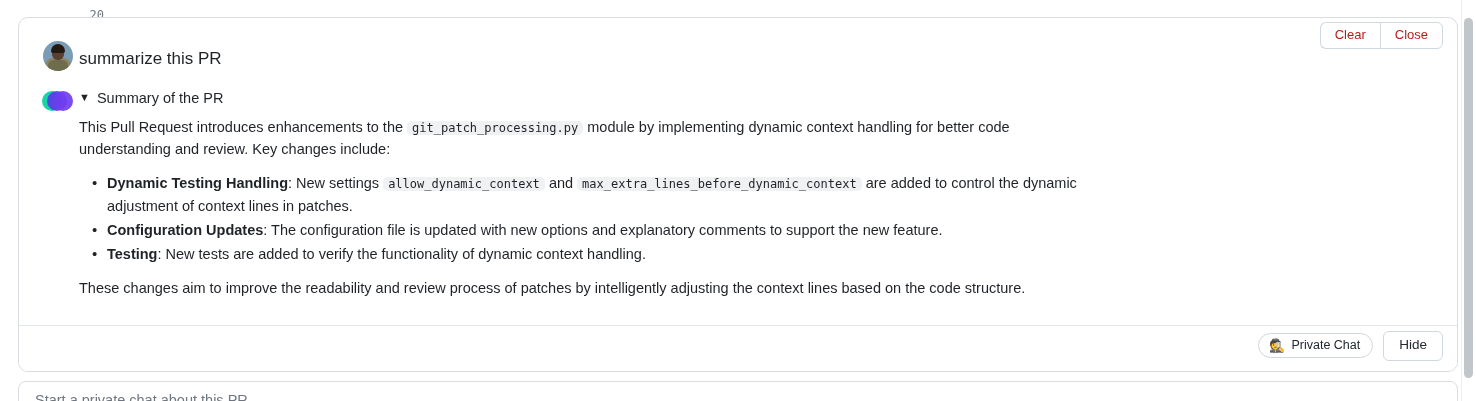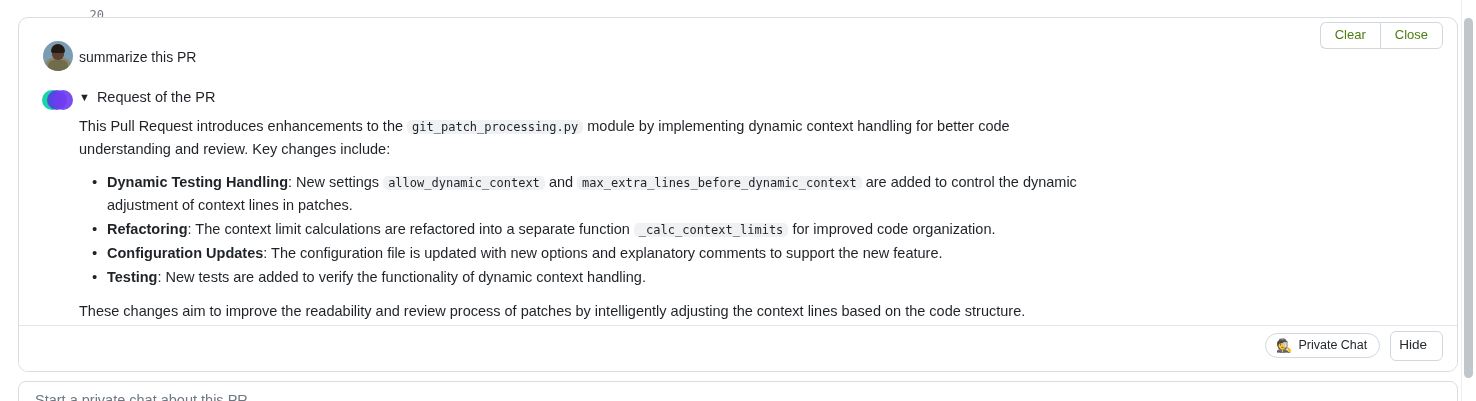--- a/index.html
+++ b/index.html
@@ -40,21 +40,21 @@
     overflow: hidden;
   }
 
   
   .btn-group {
     position: absolute; top: 4px; right: 14px;
     display: flex; z-index: 40;
   }
   .btn-group .btn {
     font-family: "Liberation Sans", sans-serif;
-    font-size: 13px; color: #4d7c0f;
+    font-size: 13px; color: #b91c1c;
     background: #ffffff;
     border: 1px solid #d0d7de;
     padding: 5px 14px 6px 14px;
     line-height: 1.1;
     cursor: pointer;
   }
   .btn-group .btn:first-child {
     border-radius: 6px 0 0 6px; border-right: none;
   }
   .btn-group .btn:last-child {
@@ -104,21 +104,21 @@
   .ai-logo .blob {
     position: absolute; top: 0; width: 20px; height: 20px; border-radius: 50%;
   }
   .ai-logo .b1 { left: 0;  background: #18d4a7; }
   .ai-logo .b2 { left: 5px;  background: #5b35e8; opacity: .88; }
   .ai-logo .b3 { left: 11px; background: #6f3df0; opacity: .92; }
 
   .msg-body { flex: 1 1 auto; min-width: 0; padding-top: 2px; }
 
   .user-text {
-    font-size: 14px; color: #1f2328; line-height: 1.45;
+    font-size: 17px; color: #1f2328; line-height: 1.45;
     padding-top: 5px;
   }
 
   .summary-head {
     font-size: 14.5px; color: #1f2328; line-height: 1.4;
     margin-bottom: 8px; display: flex; align-items: center; gap: 7px;
     cursor: pointer;
   }
   .caret { font-size: 11px; color: #1f2328; line-height: 1; }
 
@@ -166,21 +166,21 @@
   .pill {
     display: inline-flex; align-items: center; gap: 6px;
     background: #ffffff; border: 1px solid #d0d7de;
     border-radius: 999px; padding: 4px 12px 5px 10px;
     font-size: 12.5px; color: #24292f; cursor: pointer;
   }
   .pill .emoji { font-size: 13px; line-height: 1; }
   .btn-hide {
     font-size: 13.5px; color: #24292f; background: #ffffff;
     border: 1px solid #d0d7de; border-radius: 6px;
-    padding: 6px 15px 7px 8px; cursor: pointer;
+    padding: 6px 15px 7px 15px; cursor: pointer;
     line-height: 1.1;
   }
 
   
   .composer {
     position: absolute; left: 18px; top: 381px;
     width: 1440px; height: 40px;
     border: 1px solid #d9dde2; border-radius: 8px;
     background: #ffffff; overflow: hidden;
   }
@@ -241,43 +241,38 @@
             <div class="blob b1"></div>
             <div class="blob b2"></div>
             <div class="blob b3"></div>
           </div>
         </div>
 
         <div class="msg-body">
 
           <div class="summary-head">
             <span class="caret">▼</span>
-            <span>Request of the PR</span>
+            <span>Summary of the PR</span>
           </div>
 
           <p class="para">
             <span>This Pull Request introduces enhancements to the</span>
             <code class="inline">git_patch_processing.py</code>
             <span>module by implementing dynamic context handling for better code understanding and review. Key changes include:</span>
           </p>
 
           <ul class="bullets">
             <li>
               <b>Dynamic Testing Handling</b><span>: New settings</span>
               <code class="inline">allow_dynamic_context</code>
               <span>and</span>
               <code class="inline">max_extra_lines_before_dynamic_context</code>
               <span>are added to control the dynamic adjustment of context lines in patches.</span>
             </li>
             <li>
-              <b>Refactoring</b><span>: The context limit calculations are refactored into a separate function</span>
-              <code class="inline">_calc_context_limits</code>
-              <span>for improved code organization.</span>
-            </li>
-            <li>
               <b>Configuration Updates</b><span>: The configuration file is updated with new options and explanatory comments to support the new feature.</span>
             </li>
             <li>
               <b>Testing</b><span>: New tests are added to verify the functionality of dynamic context handling.</span>
             </li>
           </ul>
 
           <p class="para">These changes aim to improve the readability and review process of patches by intelligently adjusting the context lines based on the code structure.</p>
 
         </div>

